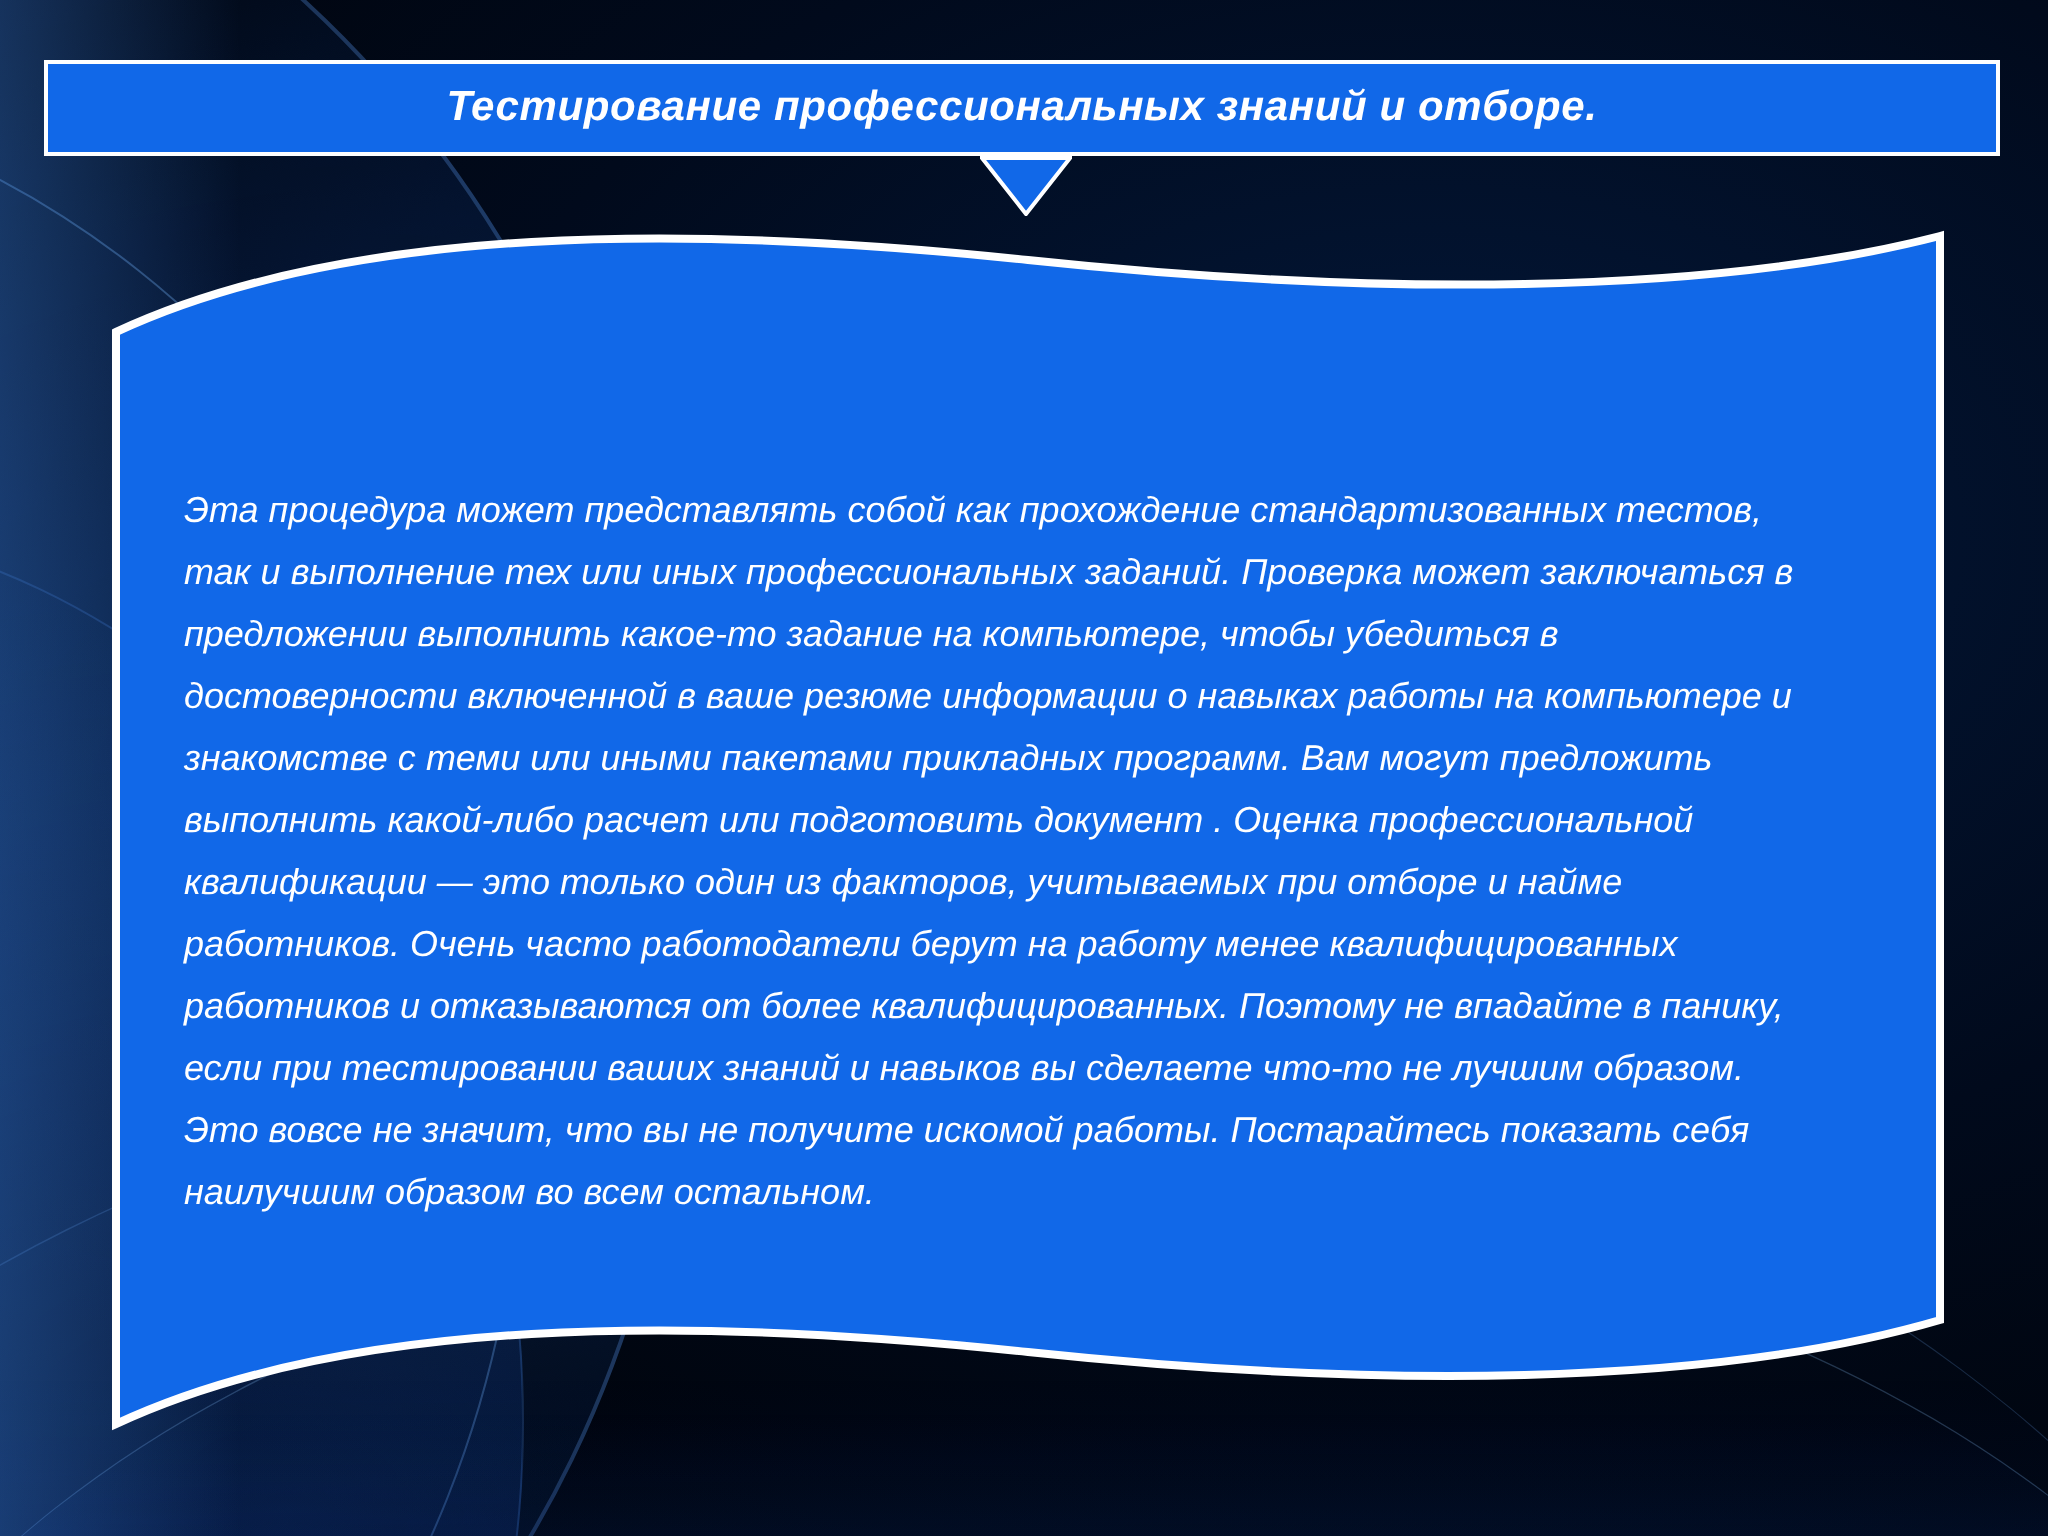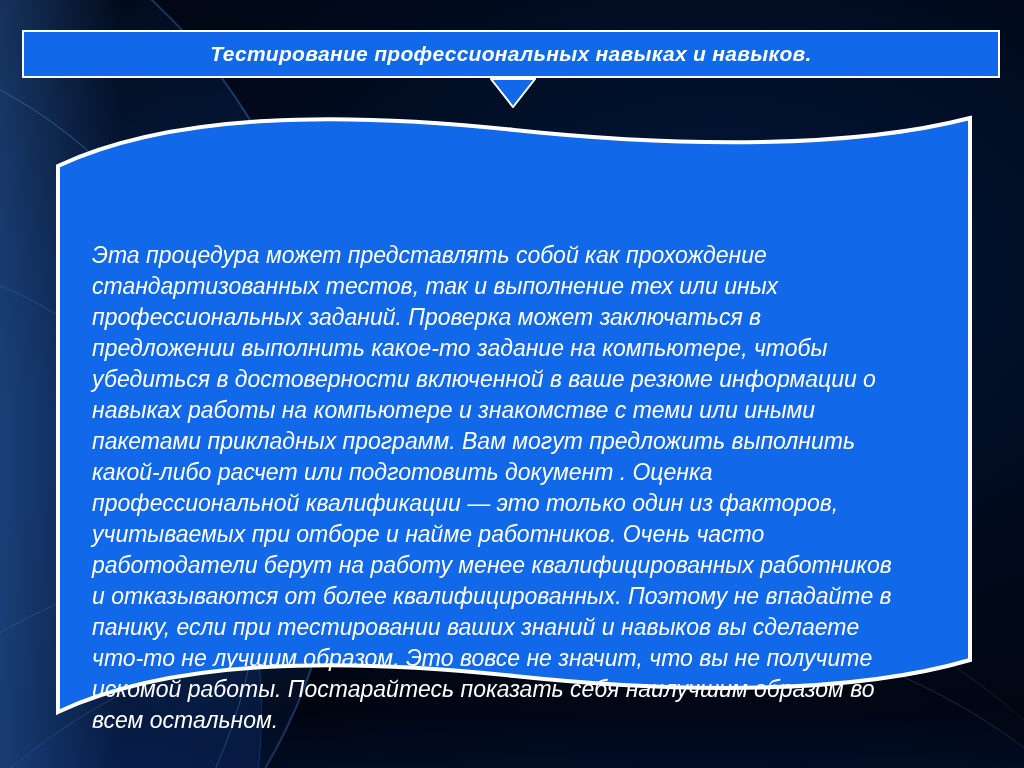--- a/index.html
+++ b/index.html
@@ -113,21 +113,21 @@
     height: 620px;
     z-index: 3;
   }
   #body-text {
     position: absolute;
     left: 92px;
     top: 240px;
     width: 810px;
     z-index: 6;
     color: #ffffff;
-    font-size: 23px;
+    font-size: 18px;
     font-style: italic;
     line-height: 31px;
     text-align: left;
   }
   #body-text p {
     margin: 0;
   }
 </style>
 </head>
 <body>
@@ -145,21 +145,21 @@
     <path d="M 14,62
              C 130,8 300,8 470,26
              C 640,44 810,44 926,14
              L 926,556
              C 810,590 640,590 470,572
              C 300,554 130,554 14,608
              Z" fill="#1168e8" stroke="#ffffff" stroke-width="4"></path>
   </svg>
 
   <div id="title-banner">
-    <span id="title-text">Тестирование профессиональных навыках и навыков.</span>
+    <span id="title-text">Тестирование профессиональных знаний и отборе.</span>
   </div>
 
   <svg id="title-pointer" viewBox="0 0 46 30">
     <path d="M 1,1 L 45,1 L 23,29 Z" fill="#1168e8" stroke="#ffffff" stroke-width="2"></path>
   </svg>
 
   <div id="body-text">
     <p>Эта процедура может представлять собой как прохождение стандартизованных тестов, так и выполнение тех или иных профессиональных заданий. Проверка может заключаться в предложении выполнить какое-то задание на компьютере, чтобы убедиться в достоверности включенной в ваше резюме информации о навыках работы на компьютере и знакомстве с теми или иными пакетами прикладных программ. Вам могут предложить выполнить какой-либо расчет или подготовить документ . Оценка профессиональной квалификации — это только один из факторов, учитываемых при отборе и найме работников. Очень часто работодатели берут на работу менее квалифицированных работников и отказываются от более квалифицированных. Поэтому не впадайте в панику, если при тестировании ваших знаний и навыков вы сделаете что-то не лучшим образом. Это вовсе не значит, что вы не получите искомой работы. Постарайтесь показать себя наилучшим образом во всем остальном.</p>
   </div>
 

